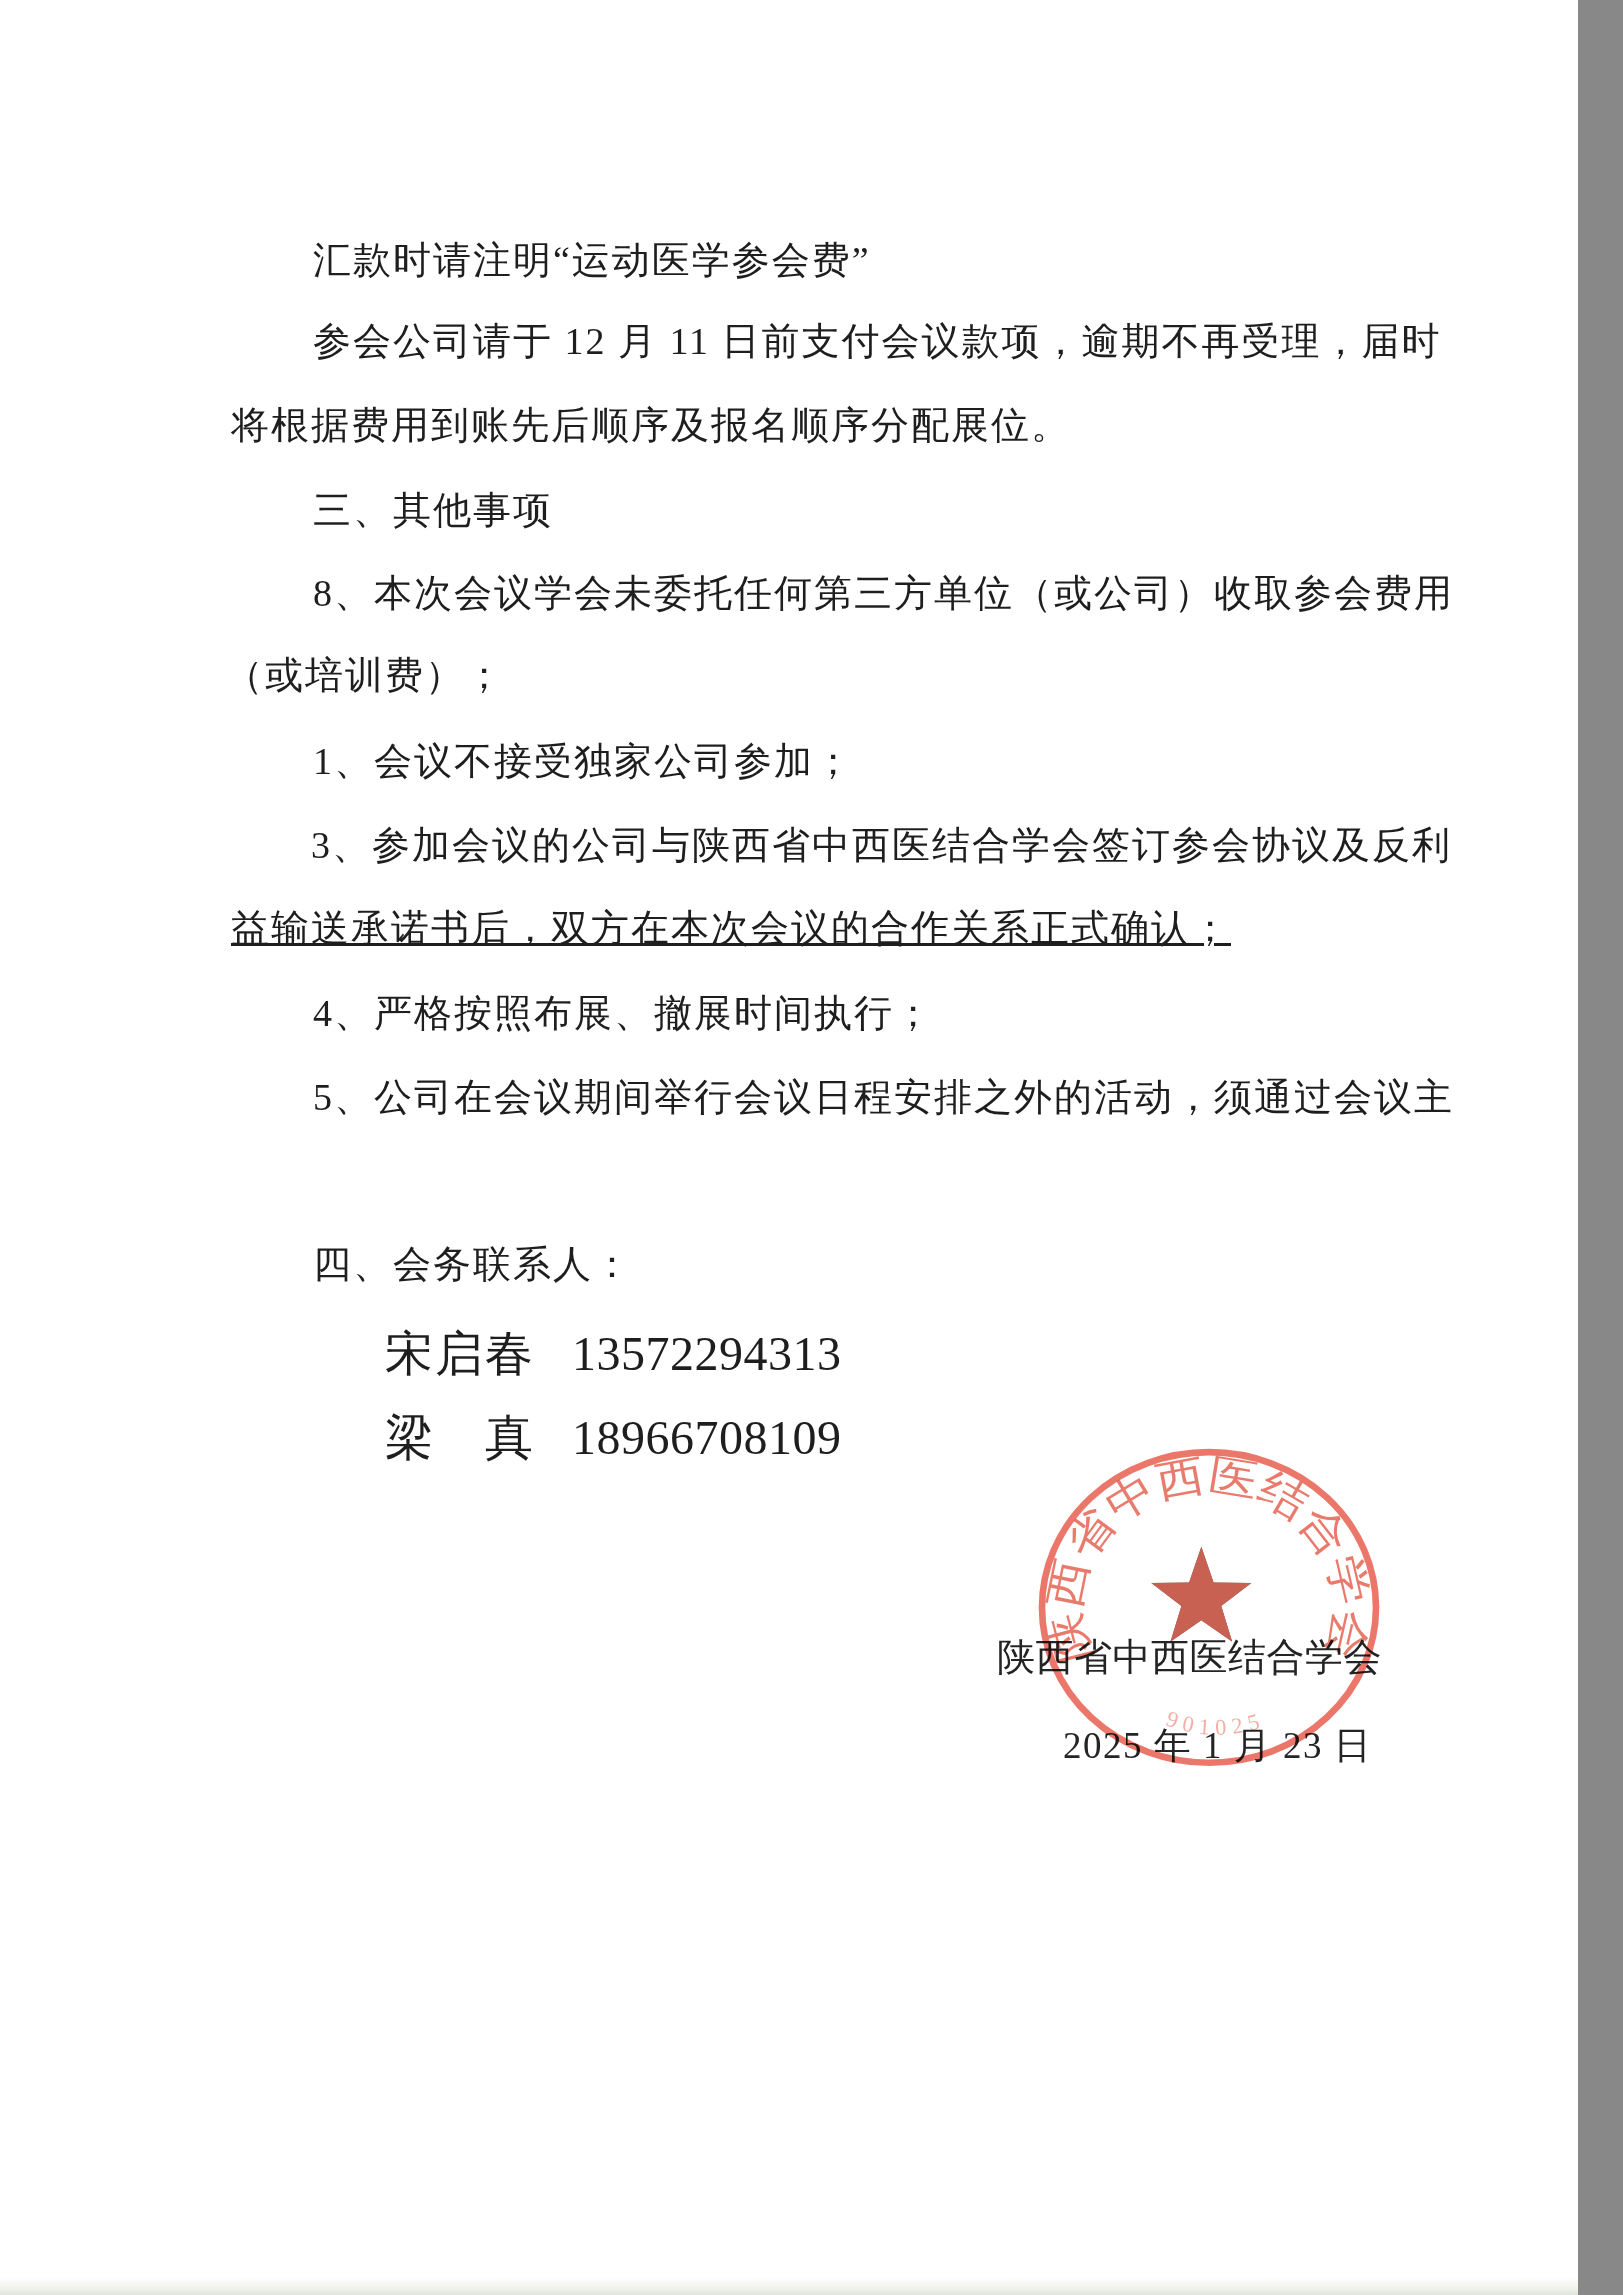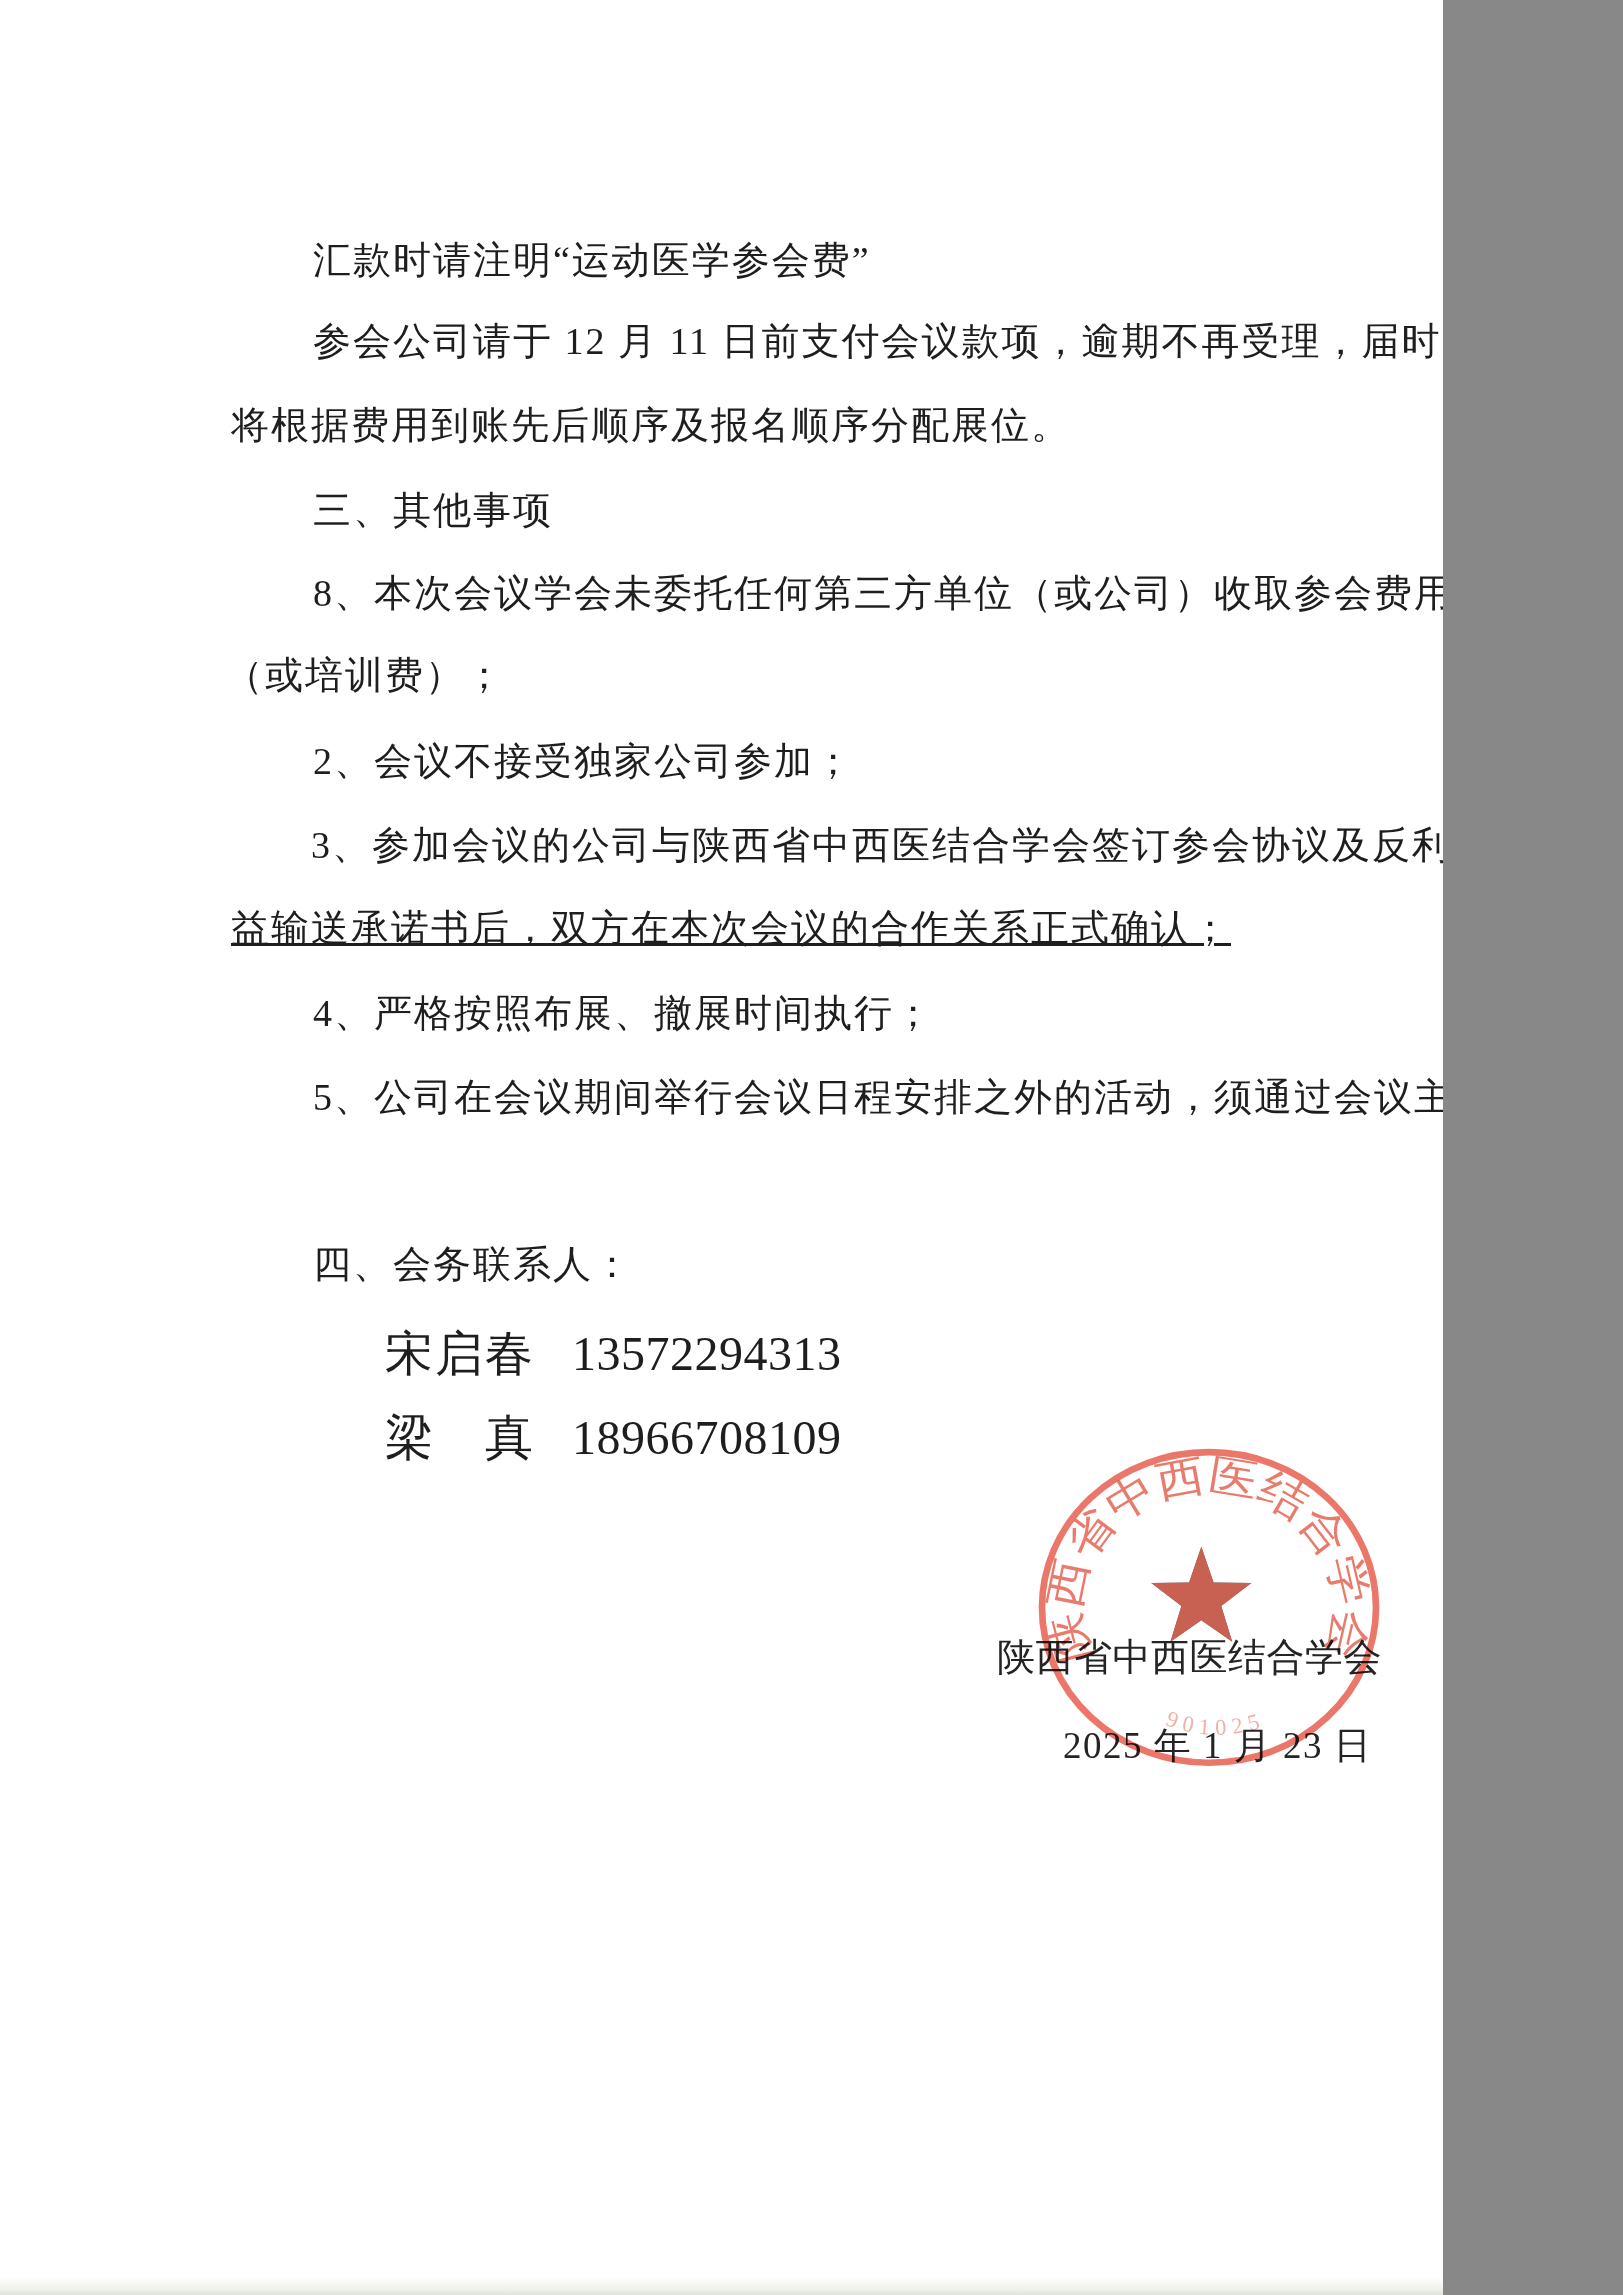--- a/index.html
+++ b/index.html
@@ -1,18 +1,18 @@
 <!DOCTYPE html>
 <html style="font-size:8.2px"><head>
 <meta charset="utf-8">
 <style>
   html, body { margin: 0; padding: 0; background: #888; }
   .page {
     position: relative;
-    width: 1443px;
+    width: 1578px;
     height: 2295px;
     background: #ffffff;
     overflow: hidden;
     font-family: "Liberation Serif", "DejaVu Serif", serif;
     color: #1e1e1e;
   }
   .doc-line {
     position: absolute;
     font-size: 38px;
     letter-spacing: 2px;
@@ -65,21 +65,21 @@
 <body>
 
 <div class="page">
 
   <div class="doc-line" style="left:313px; top:235px;">汇款时请注明“运动医学参会费”</div>
   <div class="doc-line" style="left:313px; top:316px;">参会公司请于 12 月 11 日前支付会议款项，逾期不再受理，届时</div>
   <div class="doc-line" style="left:231px; top:400px;">将根据费用到账先后顺序及报名顺序分配展位。</div>
   <div class="doc-line" style="left:313px; top:485px;text-align:center;">三、其他事项</div>
   <div class="doc-line" style="left:313px; top:568px;">8、本次会议学会未委托任何第三方单位（或公司）收取参会费用</div>
   <div class="doc-line" style="left:225px; top:650px;">（或培训费）；</div>
-  <div class="doc-line" style="left:313px; top:736px;">2、会议不接受独家公司参加；</div>
+  <div class="doc-line" style="left:313px; top:736px;">1、会议不接受独家公司参加；</div>
   <div class="doc-line" style="left:311px; top:820px;">3、参加会议的公司与陕西省中西医结合学会签订参会协议及反利</div>
   <div class="doc-line" style="left:231px; top:903px;text-decoration:underline;">益输送承诺书后，双方在本次会议的合作关系正式确认；</div>
   <div class="doc-line" style="left:313px; top:988px;">4、严格按照布展、撤展时间执行；</div>
   <div class="doc-line" style="left:313px; top:1072px;">5、公司在会议期间举行会议日程安排之外的活动，须通过会议主</div>
   <div class="doc-line" style="left:313px; top:1239px;">四、会务联系人：</div>
 
   <div class="contact-row" style="left:385px; top:1322px;">
     <span>宋启春</span><span class="contact-phone">13572294313</span>
   </div>
   <div class="contact-row" style="left:385px; top:1406px;">

